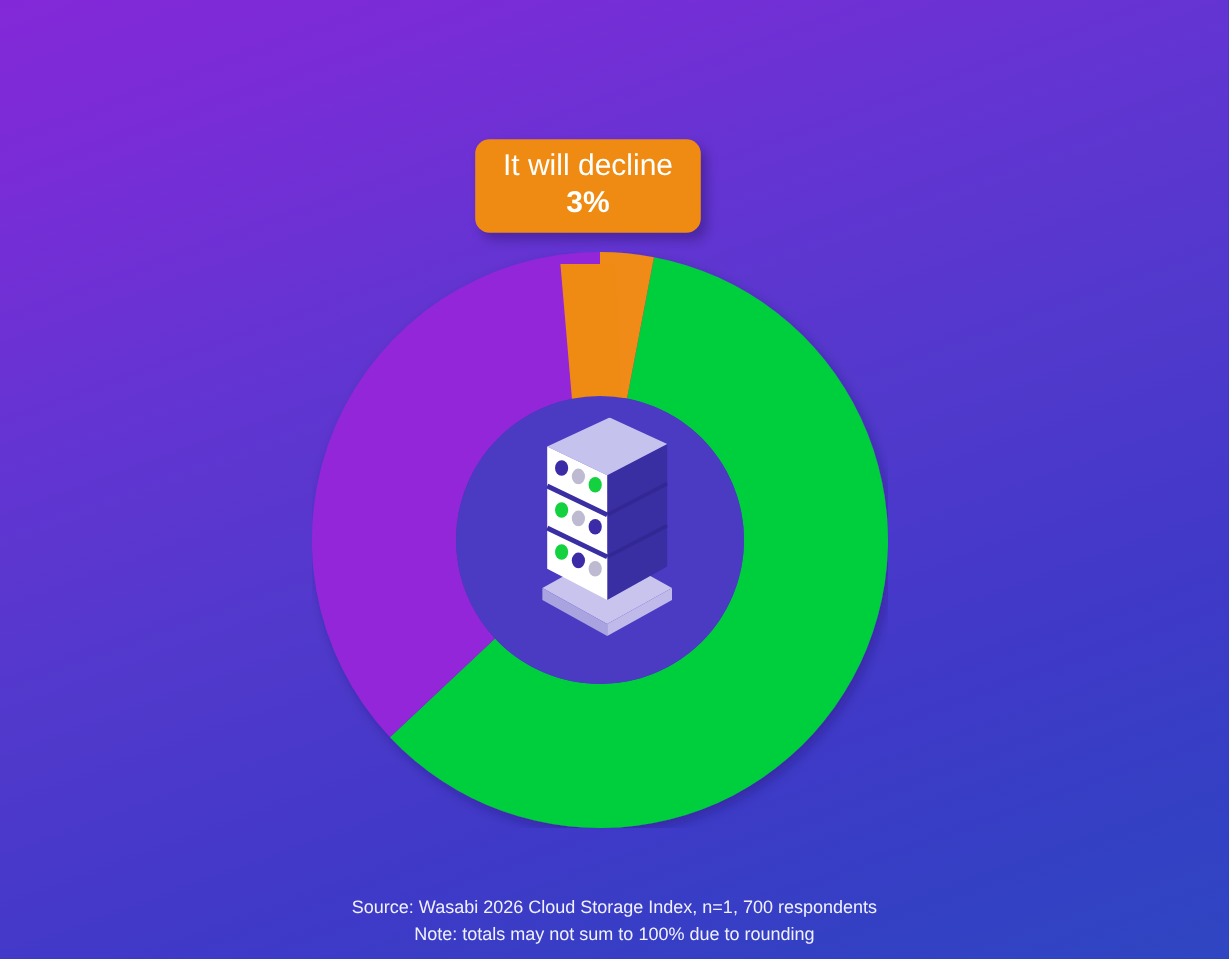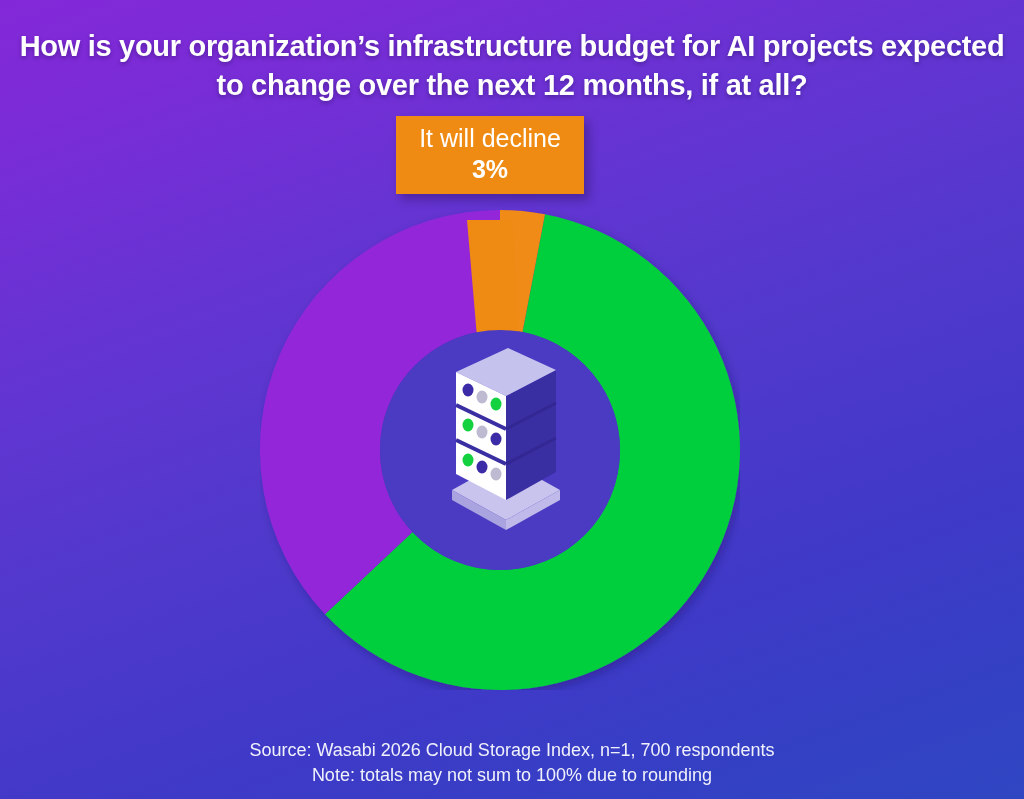--- a/index.html
+++ b/index.html
@@ -62,20 +62,21 @@
 
   
   .callout {
     position: absolute;
     box-sizing: border-box;
     color: #ffffff;
     text-align: center;
     line-height: 1.18;
     padding: 8px 14px 10px 14px;
     box-shadow: 5px 6px 9px rgba(25, 12, 70, 0.33);
+    border-radius: 12px;
   }
   .callout .lbl {
     display: block;
     font-size: 25px;
     font-weight: 400;
   }
   .callout .val {
     display: block;
     font-size: 25px;
     font-weight: bold;
@@ -103,31 +104,30 @@
   }
 
   
   #footer {
     position: absolute;
     left: 0;
     bottom: 10px;
     width: 1024px;
     text-align: center;
     color: #f0f1fb;
-    font-size: 18px;
+    font-size: 15px;
     line-height: 1.42;
   }
   #footer div { display: block; }
 </style>
 </head>
 <body>
 
 <div id="canvas">
 
-  <h1 id="title">How is your organization’s infrastructure budget for AI projects expected to change over the next 12 months, if at all?</h1>
 
   <div id="donut-wrap">
     <svg id="donut-svg" width="480" height="480" viewBox="0 0 480 480">
       <defs>
         <filter id="sliceShadow" x="-30%" y="-30%" width="170%" height="170%">
           <feDropShadow dx="3" dy="4" stdDeviation="5" flood-color="#1d0f4a" flood-opacity="0.30"></feDropShadow>
         </filter>
       </defs>
       <g filter="url(#sliceShadow)">
 

